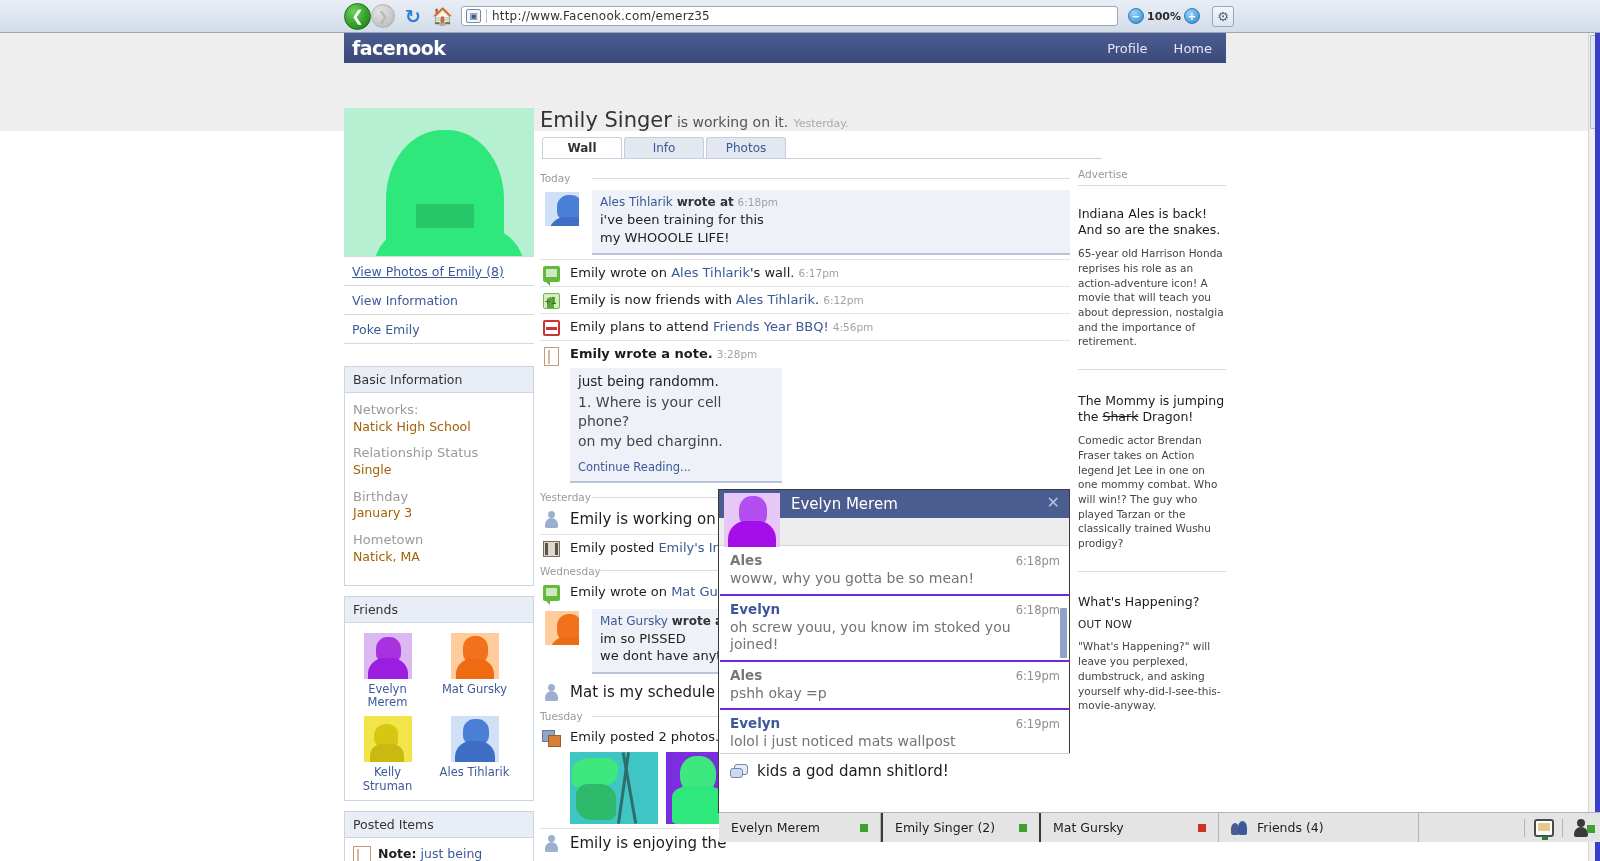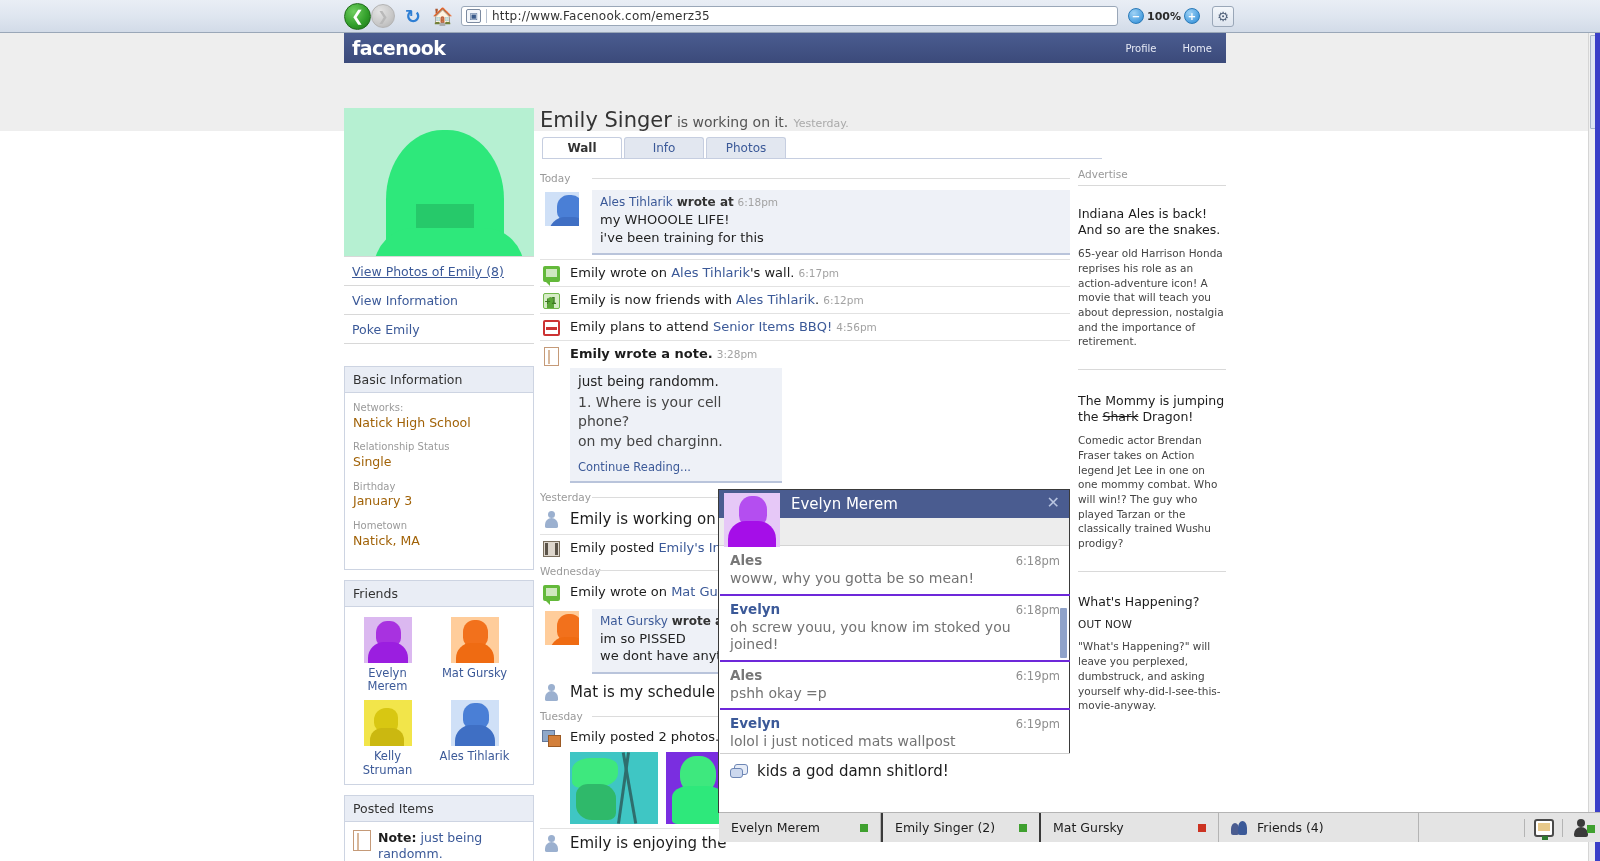--- a/index.html
+++ b/index.html
@@ -73,21 +73,21 @@
 
   
   .fb-page { position: absolute; left: 344px; top: 0px; width: 882px; }
   .fb-bar {
     height: 30px; background: linear-gradient(to bottom,#4a5c90 0%, #3b4a7a 100%);
     display: flex; align-items: center; padding: 0 14px 0 8px; color: #fff;
   }
   .fb-logo { font-family: "DejaVu Sans", sans-serif; font-weight: bold; font-size: 19px;
     letter-spacing: -.5px; color: #ffffff; }
   .fb-nav { margin-left: auto; display: flex; gap: 26px; }
-  .fb-nav a { color: #e6eaf5; font-size: 10px; text-decoration: none; }
+  .fb-nav a { color: #e6eaf5; font-size: 13px; text-decoration: none; }
 
   .fb-body { position: relative; }
 
   
   .name-header { position: absolute; left: 196px; top: 45px; white-space: nowrap; }
   .name-header .nm { font-size: 21px; color: #333; font-weight: 500; }
   .name-header .st { font-size: 14px; color: #555; }
   .name-header .ts { font-size: 11px; color: #aaa; }
 
   .tabs { position: absolute; left: 198px; top: 74px; display: flex; gap: 2px; align-items: flex-end; }
@@ -109,21 +109,21 @@
   .side-links { margin-top: 0px; }
   .side-link { font-size: 12.5px; color: #3b5998; padding: 7px 8px 6px 8px;
     border-bottom: 1px solid #d8d8d8; }
   .side-link:first-child { border-top: 1px solid #d8d8d8; text-decoration: underline; }
 
   .side-box { margin-top: 22px; border: 1px solid #cdd4e2; background: #fff; }
   .side-box-hd { background: #e9edf5; border-bottom: 1px solid #cdd4e2;
     font-size: 12.5px; color: #333; padding: 5px 8px; }
   .side-box-bd { padding: 8px 8px 10px 8px; }
   .field { margin-bottom: 9px; }
-  .field .lbl { font-size: 10px; color: #9a9a9a; line-height: 1.35; }
+  .field .lbl { font-size: 13px; color: #9a9a9a; line-height: 1.35; }
   .field .val { font-size: 12.5px; color: #a16207; line-height: 1.35; }
 
   .friends-grid { display: flex; flex-wrap: wrap; padding: 10px 6px 6px 6px; gap: 6px 14px; }
   .friend { width: 73px; text-align: center; }
   .friend .ava { width: 48px; height: 46px; margin: 0 auto 4px auto; position: relative; overflow: hidden; }
   .friend .nm { font-size: 11.5px; color: #3b5998; line-height: 1.2; }
 
   .ava.purple { background: #dbb8f0; }
   .ava.purple .h { position: absolute; left: 12px; top: 4px; width: 25px; height: 26px;
     background: #a832e0; border-radius: 45% 45% 35% 35%; }
@@ -435,22 +435,22 @@
                 <div class="b"></div>
               </div>
           </div>
           <div class="bd">
             <div class="bubble">
               <div class="hd">
                 <a>Ales Tihlarik</a>
                 <b>wrote at</b>
                 <span class="tm">6:18pm</span>
               </div>
+              <div class="ln">i've been training for this</div>
               <div class="ln">my WHOOOLE LIFE!</div>
-              <div class="ln">i've been training for this</div>
             </div>
           </div>
         </div>
 
         <div class="post-sep"></div>
         <div class="post">
           <div class="ic">
               <span class="ico-wall">
                 <span class="in"></span>
               </span>
@@ -481,21 +481,21 @@
 
         <div class="post-sep"></div>
         <div class="post">
           <div class="ic">
               <span class="ico-event">
                 <span class="bar"></span>
               </span>
             </div>
           <div class="bd">
               <div class="post-line">
-            <span>Emily plans to attend </span><a>Senior Items BBQ!</a>
+            <span>Emily plans to attend </span><a>Friends Year BBQ!</a>
             <span class="tm">4:56pm</span>
           </div>
             </div>
         </div>
 
         <div class="post-sep"></div>
         <div class="post">
           <div class="ic">
               <span class="ico-note"></span>
             </div>

